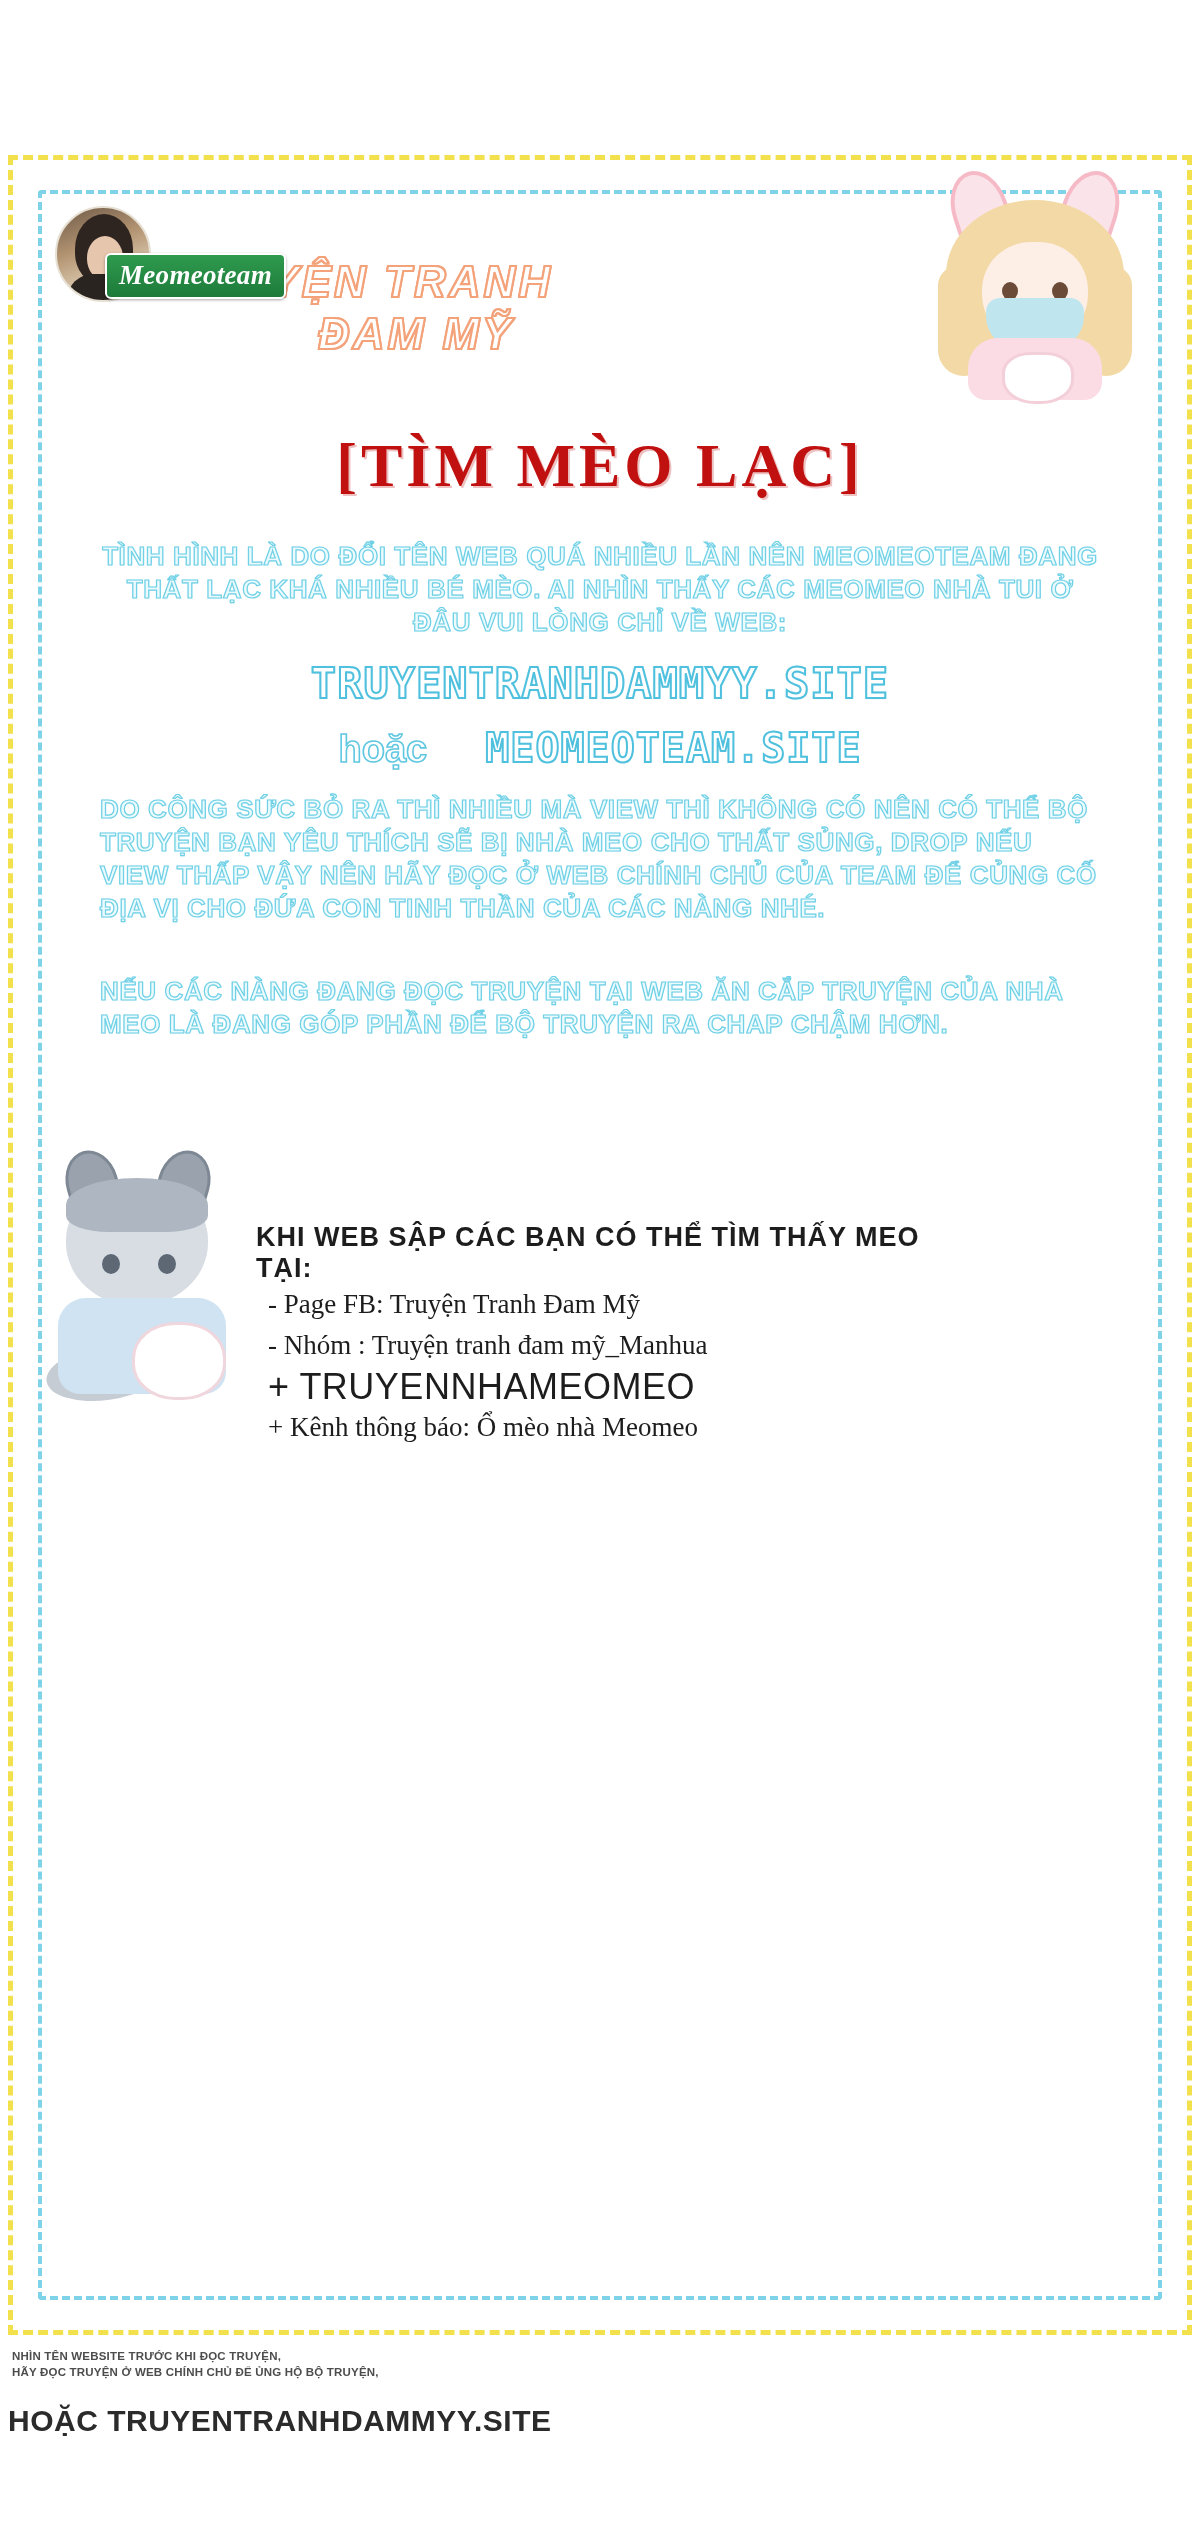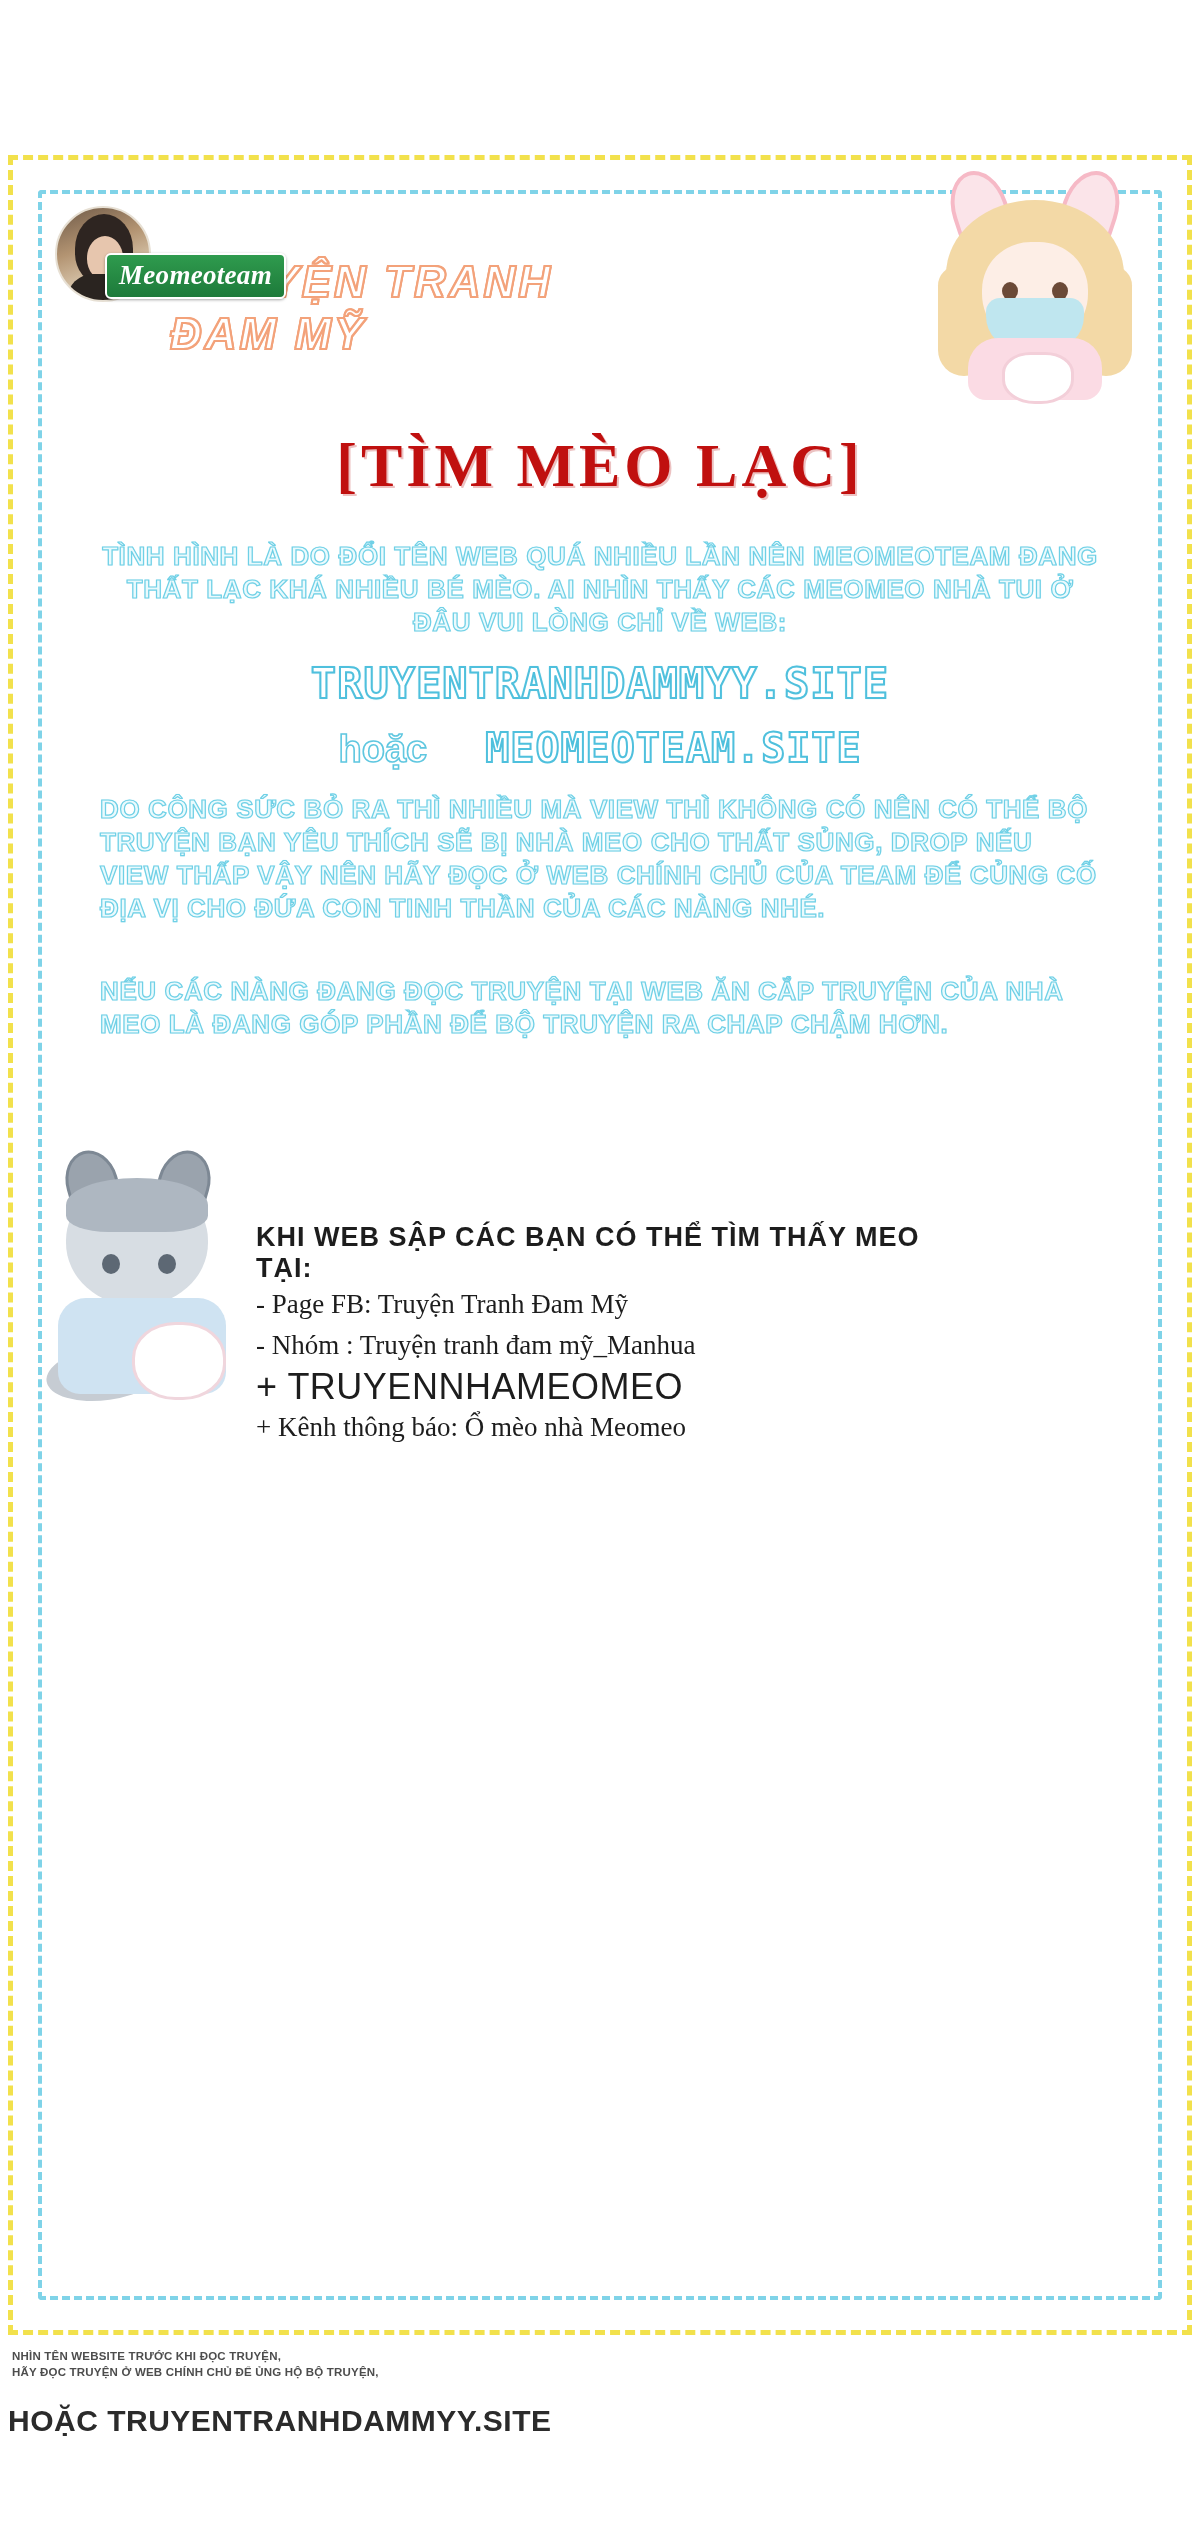--- a/index.html
+++ b/index.html
@@ -104,21 +104,21 @@
     font-size: 44px;
     line-height: 52px;
     letter-spacing: 3px;
     color: #ffffff;
     -webkit-text-stroke: 2px #f3a27a;
     text-shadow:
       -1px -1px 0 #f3a27a, 1px -1px 0 #f3a27a,
       -1px  1px 0 #f3a27a, 1px  1px 0 #f3a27a;
     white-space: pre-line;
   }
-  .site-title .l2 { display: block; }
+  .site-title .l2 { display: block; margin-left: 148px; }
 
   
   .girl {
     position: absolute;
     right: 60px;
     top: 170px;
     width: 210px;
     height: 230px;
   }
   .girl .ear {
@@ -334,20 +334,21 @@
     font-family: "Liberation Sans", sans-serif;
     font-weight: bold;
     font-size: 27px;
     letter-spacing: 1px;
     text-transform: uppercase;
   }
   .contact .line {
     font-family: "Liberation Serif", serif;
     font-size: 27px;
     line-height: 41px;
+    margin-left: 12px;
   }
   .contact .line.caps {
     font-family: "Liberation Sans", sans-serif;
     font-size: 36px;
     letter-spacing: .5px;
   }
 
   
   .footer-small {
     position: absolute;

